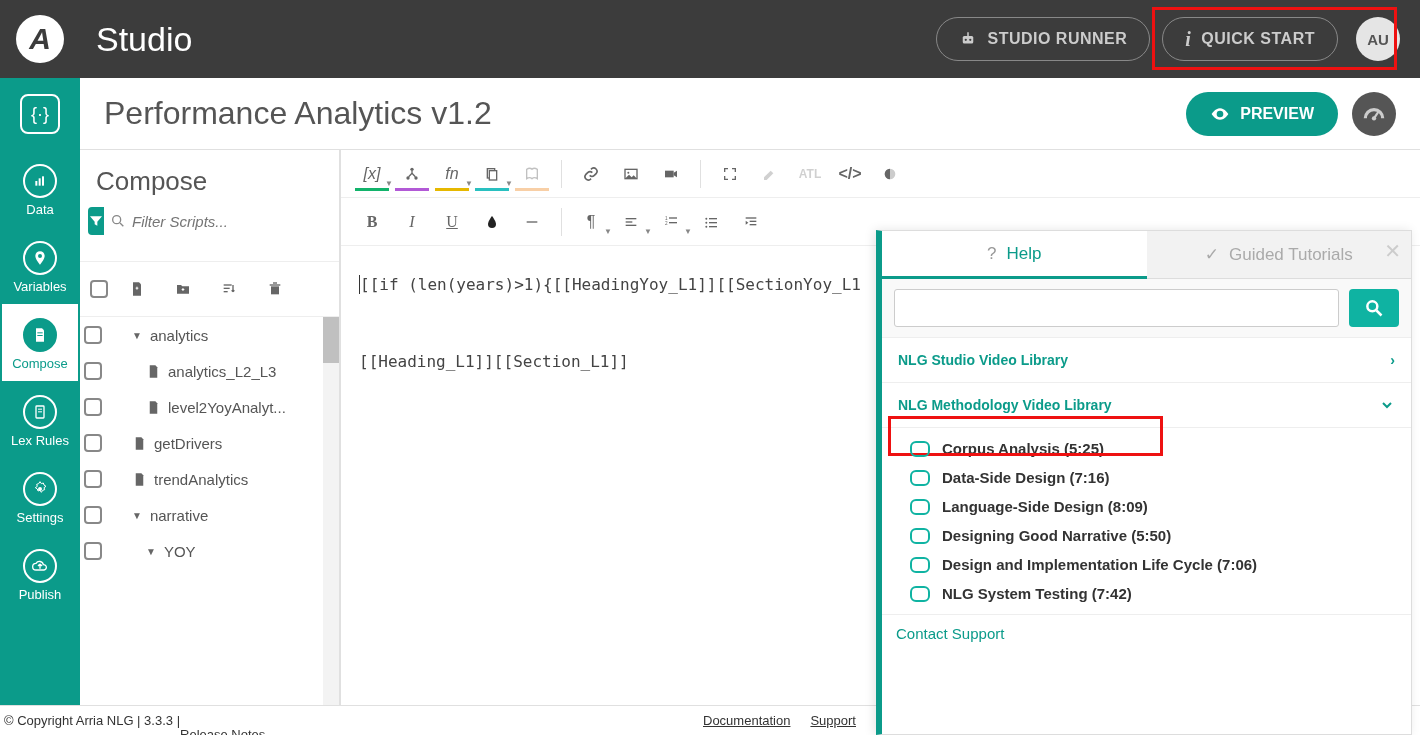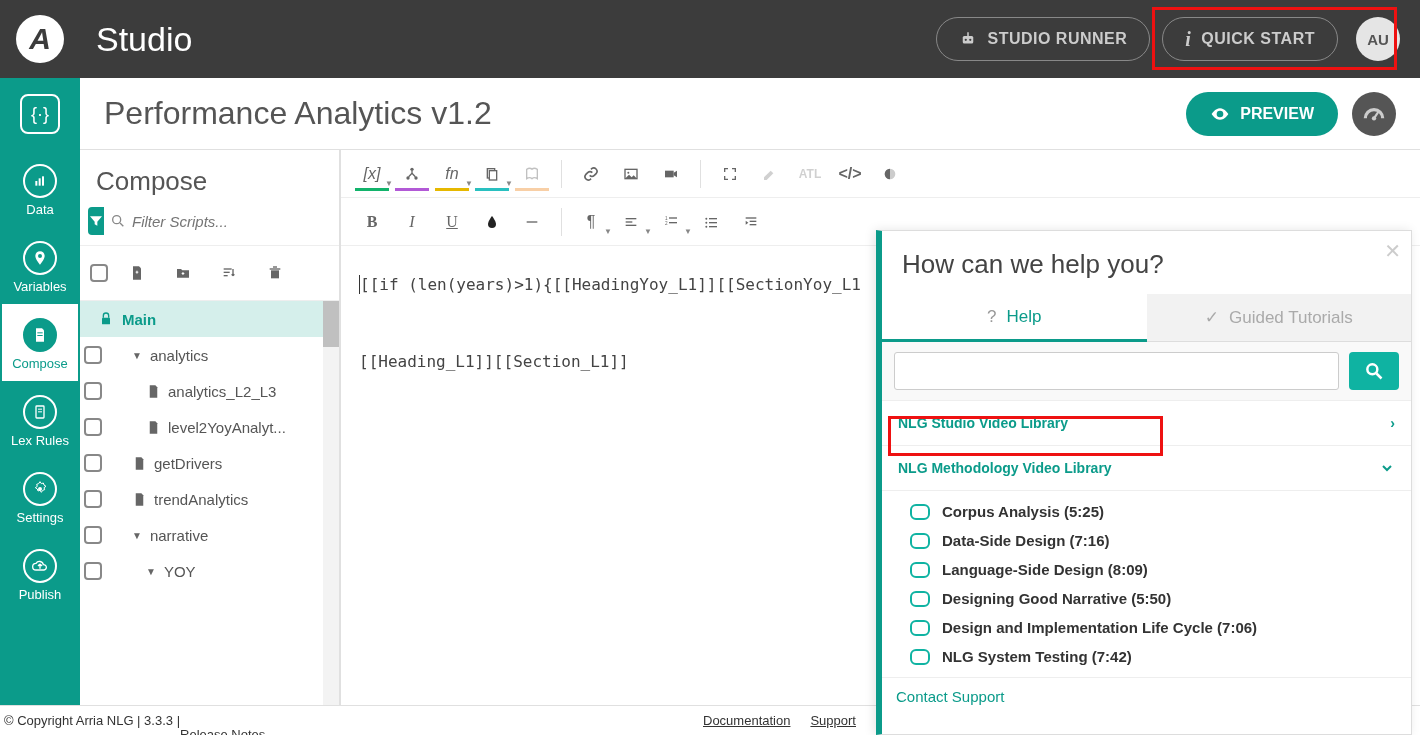--- a/index.html
+++ b/index.html
@@ -29,21 +29,21 @@
   
   .subhead { position:absolute; left:80px; top:78px; right:0; height:72px; background:#fff; display:flex; align-items:center; padding:0 24px; border-bottom:1px solid #e0e0e0;}
   .page-title { font-size:32px; font-weight:300; color:#555; flex:1; }
   .preview-btn { display:flex; align-items:center; height:44px; padding:0 24px; border-radius:22px; background:#0b9b8a; color:#fff; font-weight:700; font-size:16px; cursor:pointer;}
   .preview-btn span.icon { margin-right:10px; }
   .gauge-btn { width:44px; height:44px; border-radius:50%; background:#555; margin-left:14px; display:flex; align-items:center; justify-content:center; color:#fff; cursor:pointer;}
 
   
   .leftcol { position:absolute; left:80px; top:150px; width:260px; bottom:30px; border-right:1px solid #e0e0e0; display:flex; flex-direction:column; background:#fff;}
   .compose-title { font-size:26px; color:#555; font-weight:300; padding:16px 16px 10px 16px; }
-  .filter-row { display:flex; align-items:center; padding:0 8px 10px 8px; gap:6px; border-bottom:1px solid #eee;}
+  .filter-row { display:flex; align-items:center; padding:0 8px 26px 8px; gap:6px; border-bottom:1px solid #eee;}
   .filter-funnel { width:28px; height:28px; background:#0b9b8a; border-radius:4px 0 0 4px; display:flex; align-items:center; justify-content:center; color:#fff;}
   .filter-search { width:22px; text-align:center; color:#888;}
   .filter-input { flex:1; border:none; outline:none; font-size:15px; color:#888; font-style:italic;}
   .script-toolbar { display:flex; align-items:center; gap:12px; padding:10px 10px; border-bottom:1px solid #eee; color:#666;}
   .script-toolbar .cb { width:18px; height:18px; border:2px solid #888; border-radius:4px;}
   .tree { flex:1; overflow-y:auto; }
   .tree-row { display:flex; align-items:center; height:36px; padding:0 8px 0 4px; font-size:15px; color:#555; cursor:pointer; gap:8px;}
   .tree-row .cb { width:18px; height:18px; border:2px solid #888; border-radius:4px; flex-shrink:0;}
   .tree-row.main { background:#d5efeb; color:#0b9b8a; font-weight:600;}
   .tree-row.main .lock { color:#0b9b8a; margin-left:8px;}
@@ -256,29 +256,20 @@
           <rect x="4" y="5" width="16" height="2"></rect>
           <rect x="9" y="2" width="6" height="2"></rect>
         </svg>
       </span>
   </div>
   <div class="tree-wrap" style="flex:1; position:relative;">
     <div class="tree-scrollbar">
         <div class="tree-thumb"></div>
       </div>
     <div class="tree">
-      <div class="tree-row main">
-        <span class="lock" style="margin-left:14px;">
-          <svg viewBox="0 0 24 24" fill="currentColor" style="width:16px;height:16px;">
-              <rect x="6" y="10" width="12" height="10" rx="1"></rect>
-              <path d="M8 10V7a4 4 0 118 0v3" fill="none" stroke="currentColor" stroke-width="2"></path>
-            </svg>
-        </span>
-        <span>Main</span>
-      </div>
       <div class="tree-row">
         <div class="cb"></div>
         <span class="indent1"></span>
           <span class="tri">▼</span>
         <span>analytics</span>
       </div>
       <div class="tree-row">
         <div class="cb"></div>
         <span class="indent2"></span>
           <span class="file-icon">
@@ -463,21 +454,20 @@
         </svg>
       </div>
   </div>
   <div class="code-area"><span style="border-left:1px solid #333;"></span><span>[[if (len(years)&gt;1){[[HeadingYoy_L1]][[SectionYoy_L1</span>
 
 <span>[[Heading_L1]][[Section_L1]]</span></div>
 </div>
 
 <div class="help-panel">
   <div class="close">✕</div>
-  <div class="help-title">How can we help you?</div>
   <div class="help-tabs">
     <div class="help-tab active">
       <span style="color:#999;">?</span>
       <span>Help</span>
     </div>
     <div class="help-tab inactive">
       <span>✓</span>
       <span>Guided Tutorials</span>
     </div>
   </div>

